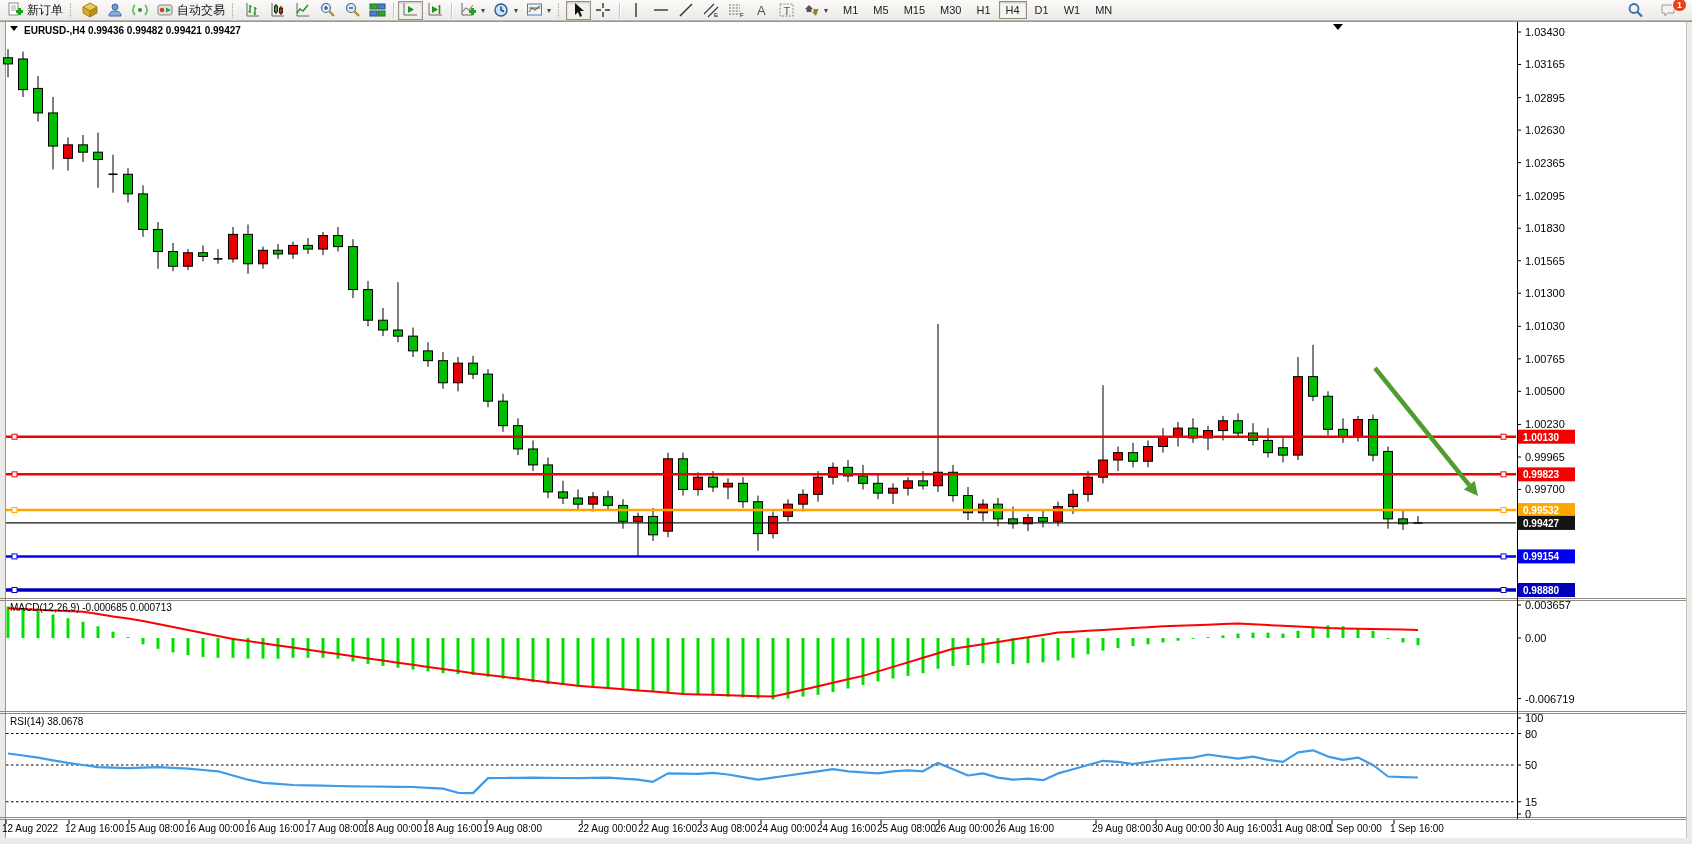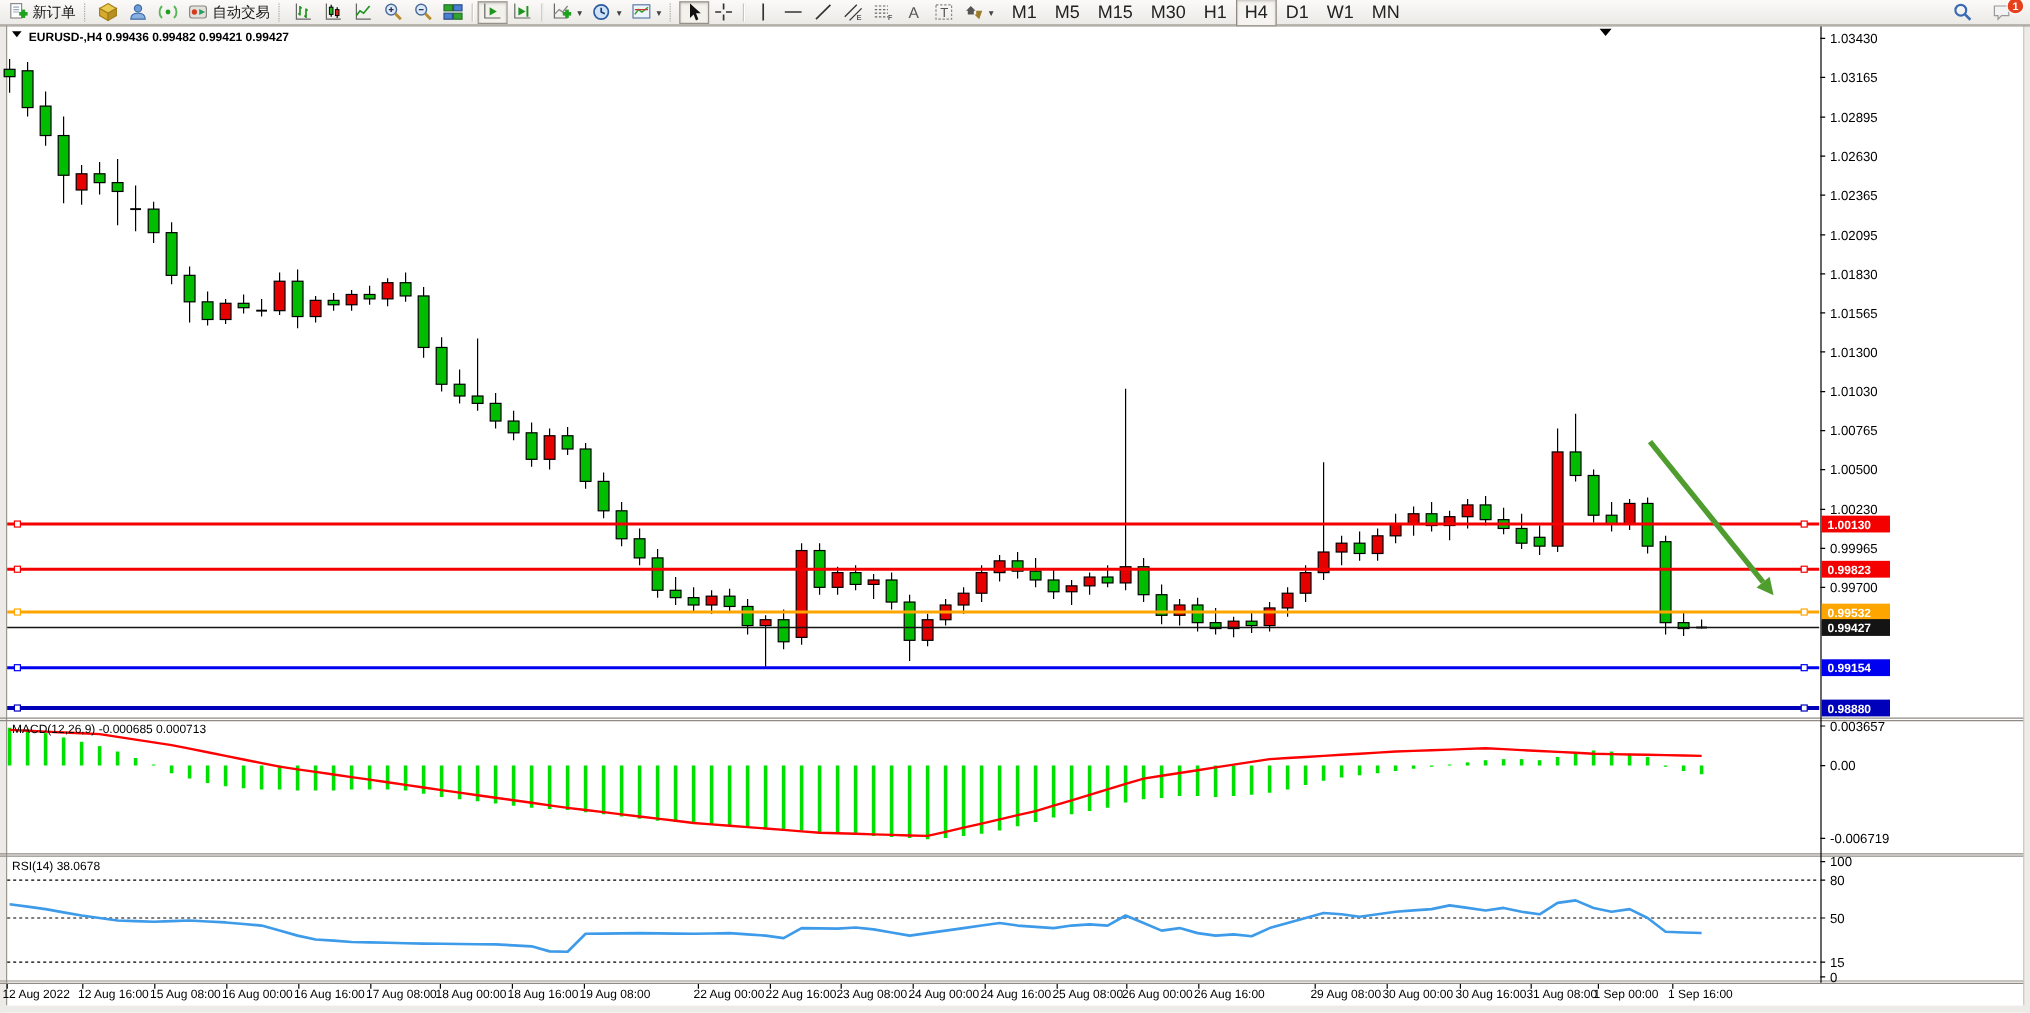--- a/index.html
+++ b/index.html
@@ -10,21 +10,21 @@
     background:linear-gradient(#fbfaf9,#eceae6);border-bottom:1px solid #b9b6b0;
     display:flex;align-items:center;padding:0 3px;box-sizing:border-box;}
   .tbtn{display:inline-flex;align-items:center;gap:3px;height:19px;padding:0 3px;
     border:1px solid transparent;background:transparent;font-size:12px;color:#111;cursor:default;}
   .tbtn.pressed{border:1px solid #96918a;background:#f3f1ec;box-shadow:inset 0 1px 2px rgba(0,0,0,.18);}
   .ti{width:17px;height:16px;display:block;}
   .grip{width:4px;height:15px;border-left:1px dotted #a7a39b;margin:0 3px;}
   .sep{width:1px;height:15px;background:#c9c5be;border-right:1px solid #fff;margin:0 3px;}
   .caret{font-size:8px;color:#444;margin-left:1px;}
   .tf-group{display:flex;align-items:center;gap:1px;margin-left:4px;}
-  .tf{font-size:15px;color:#222;padding:2px 6px;border:1px solid transparent;cursor:default;}
+  .tf{font-size:11px;color:#222;padding:2px 6px;border:1px solid transparent;cursor:default;}
   .tf.active{border:1px solid #8f8a82;background:#f6f4f0;box-shadow:inset 0 1px 2px rgba(0,0,0,.2);}
   .tb-right{margin-left:auto;display:flex;align-items:center;gap:8px;padding-right:8px;}
   .chatwrap{position:relative;display:inline-block;}
   .nbadge{position:absolute;top:-4px;right:-7px;background:#e8401c;color:#fff;font-size:9px;
     font-weight:bold;border-radius:8px;padding:1px 4px;border:1px solid #fff;}
   
   #chart-svg{position:absolute;top:0;left:0;}
   text{font-family:"Liberation Sans",sans-serif;}
   .axlbl{font-size:11px;fill:#000;}
   .timelbl{font-size:10px;fill:#000;}

